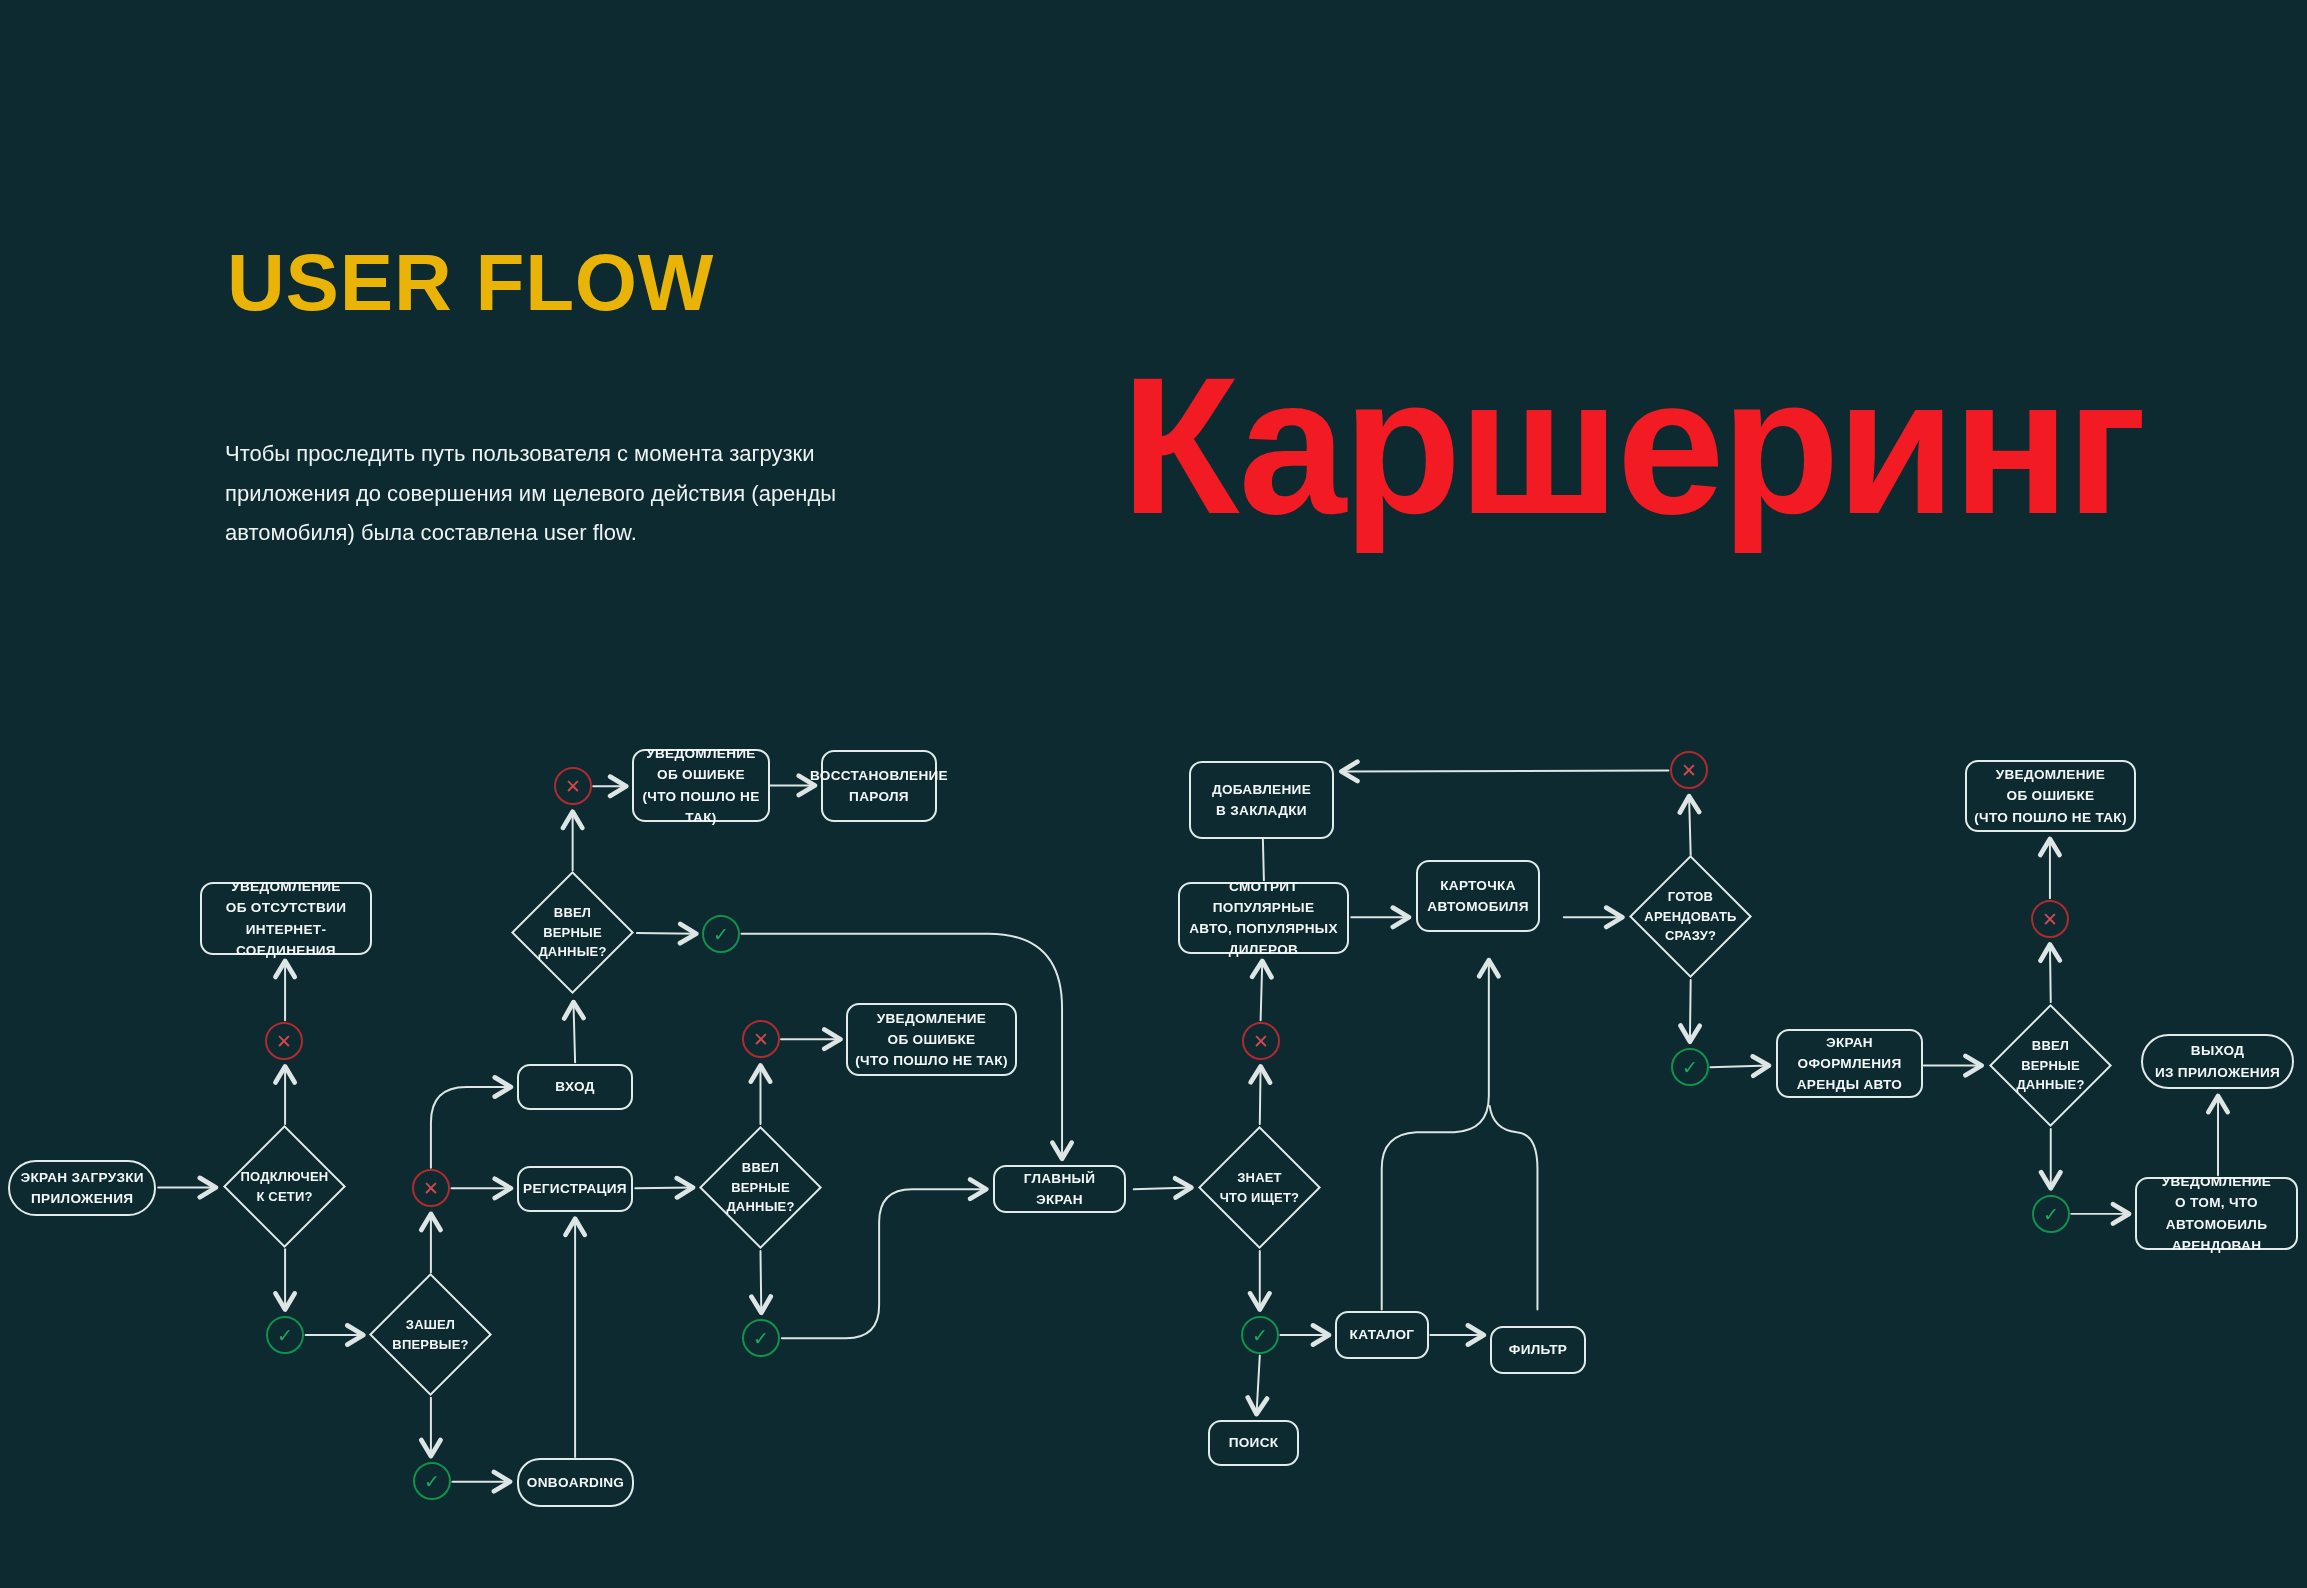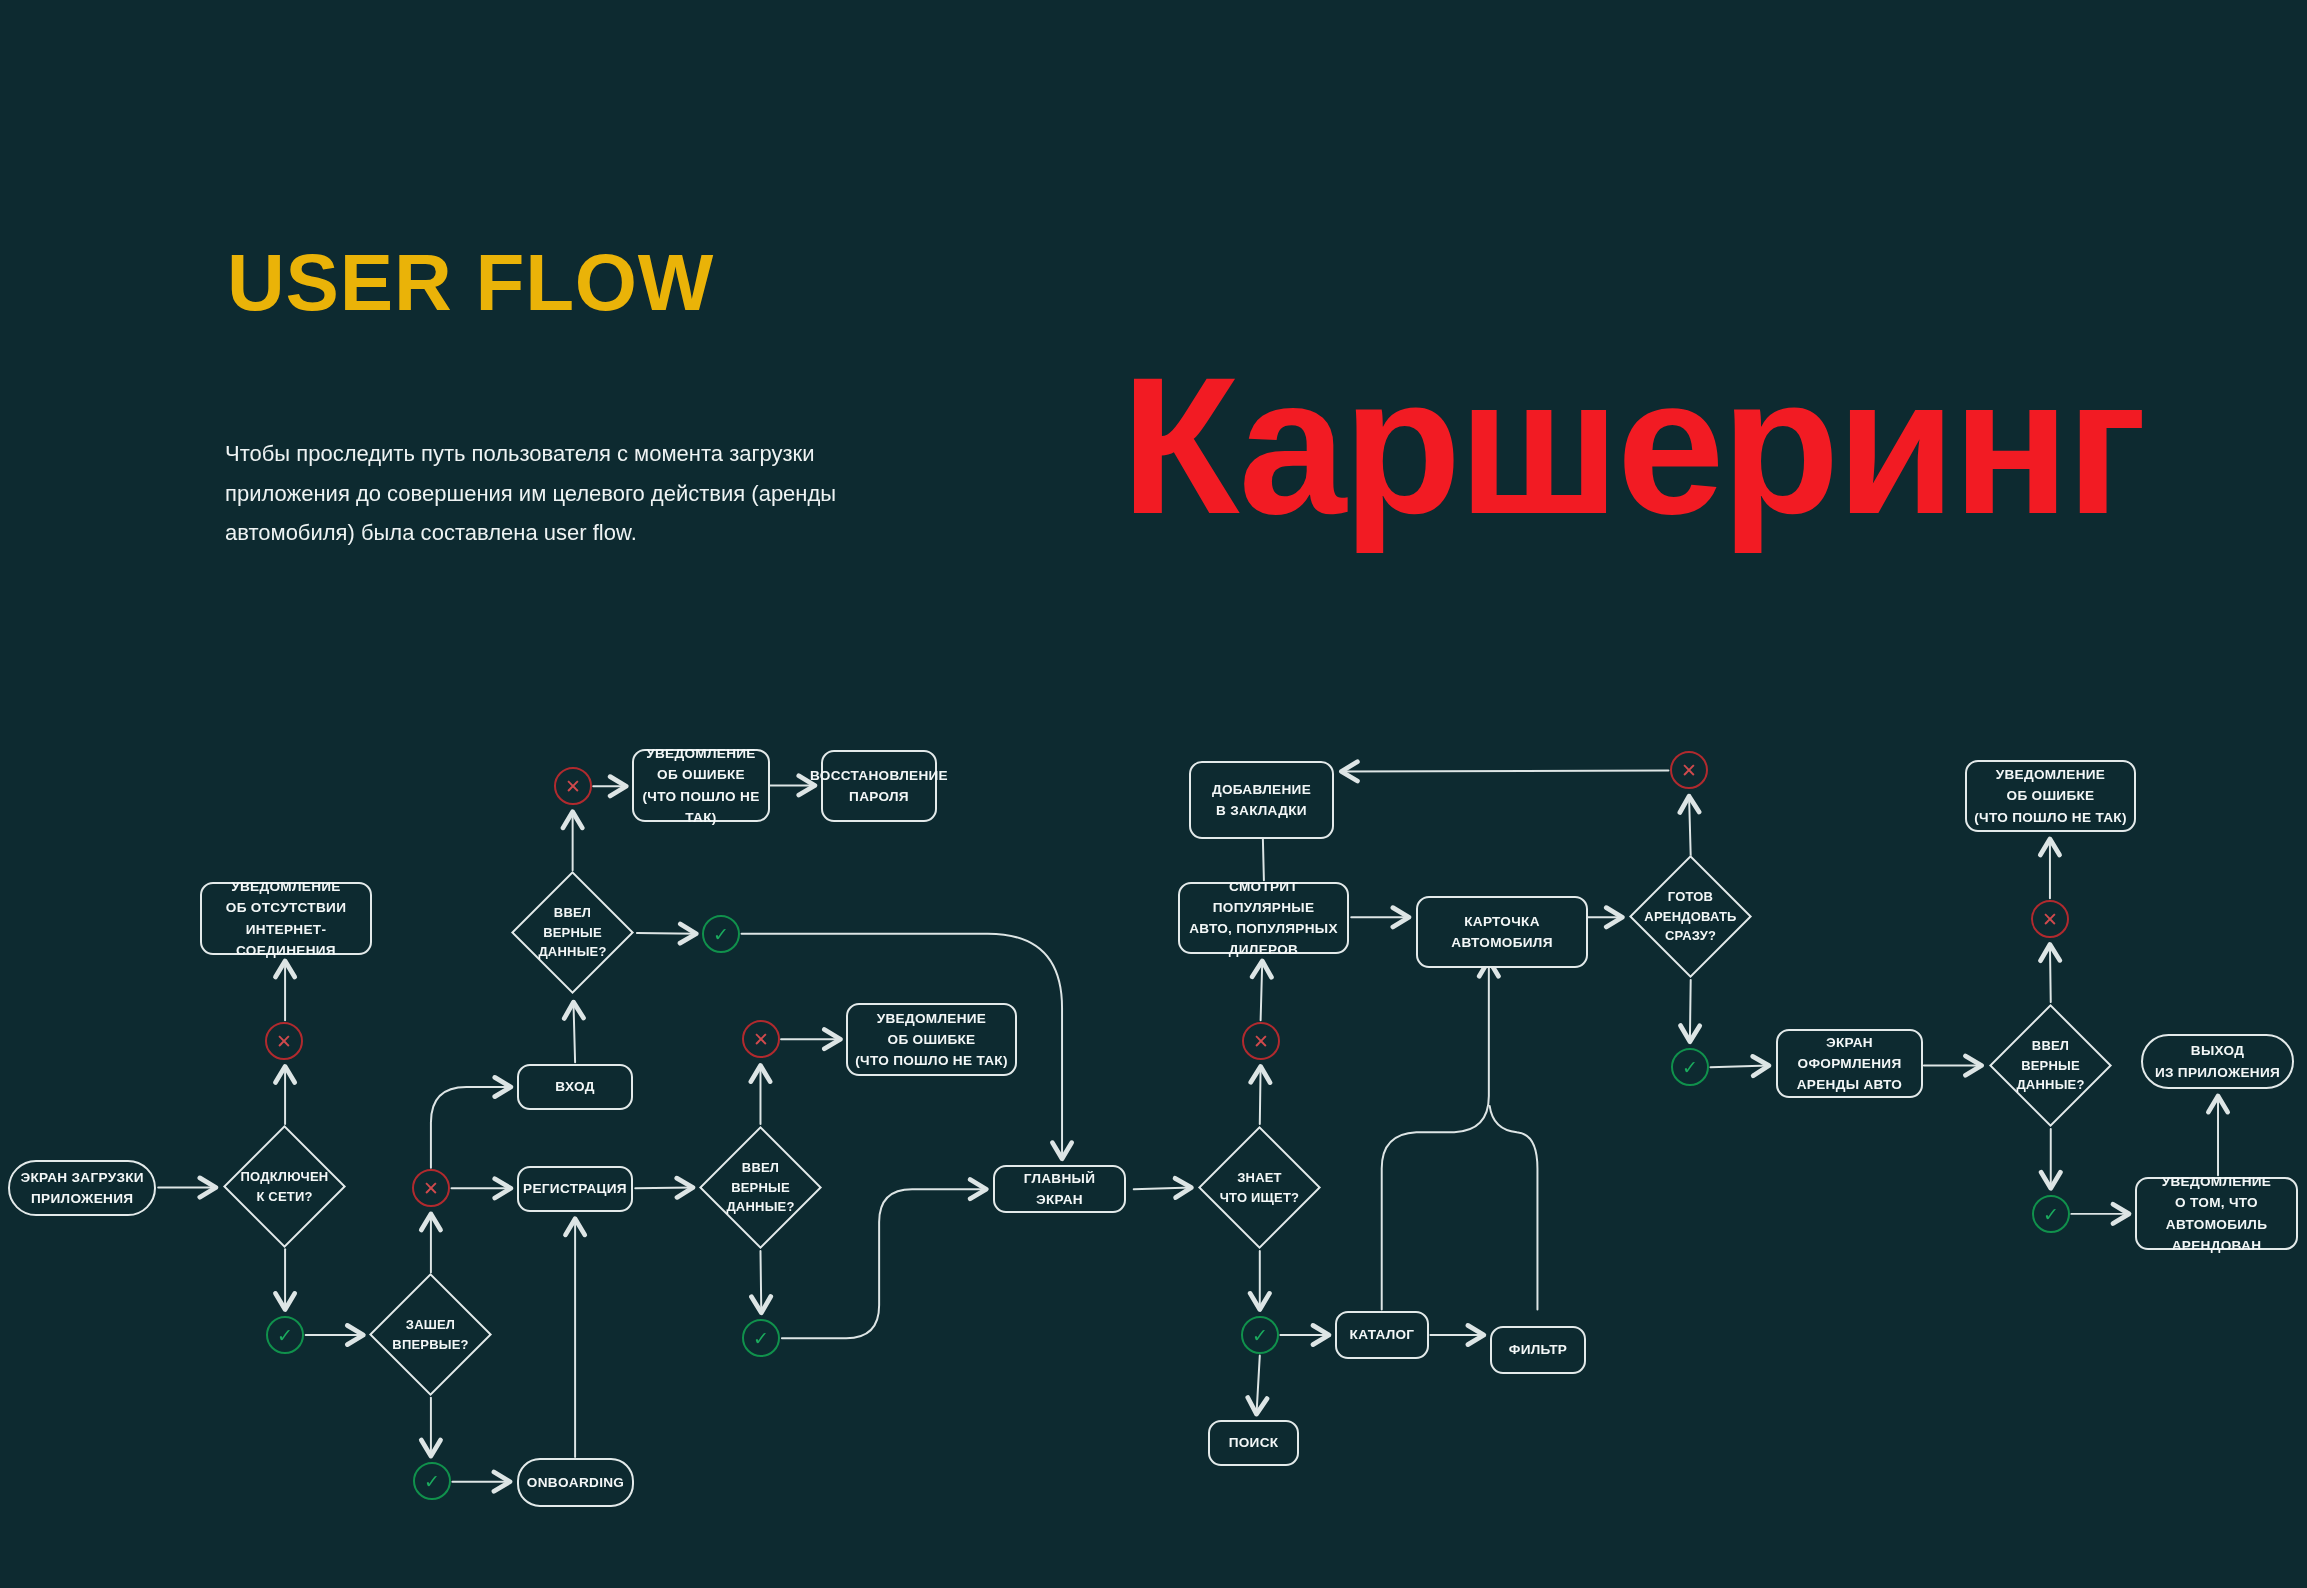--- a/index.html
+++ b/index.html
@@ -112,21 +112,21 @@
 ПАРОЛЯ</div>
   <div class="node" style="left:846px;top:1003px;width:171px;height:73px;">УВЕДОМЛЕНИЕ
 ОБ ОШИБКЕ
 (ЧТО ПОШЛО НЕ ТАК)</div>
   <div class="node" style="left:993px;top:1165px;width:133px;height:48px;">ГЛАВНЫЙ ЭКРАН</div>
   <div class="node" style="left:1178px;top:882px;width:171px;height:72px;">СМОТРИТ ПОПУЛЯРНЫЕ
 АВТО, ПОПУЛЯРНЫХ
 ДИЛЕРОВ</div>
   <div class="node" style="left:1189px;top:737px;width:145px;height:78px;margin-top:24px;">ДОБАВЛЕНИЕ
 В ЗАКЛАДКИ</div>
-  <div class="node" style="left:1416px;top:896px;width:172px;height:72px;">КАРТОЧКА
+  <div class="node" style="left:1416px;top:860px;width:124px;height:72px;">КАРТОЧКА
 АВТОМОБИЛЯ</div>
   <div class="node" style="left:1335px;top:1311px;width:94px;height:48px;">КАТАЛОГ</div>
   <div class="node" style="left:1490px;top:1326px;width:96px;height:48px;">ФИЛЬТР</div>
   <div class="node" style="left:1208px;top:1420px;width:91px;height:46px;">ПОИСК</div>
   <div class="node" style="left:1776px;top:1029px;width:147px;height:69px;">ЭКРАН ОФОРМЛЕНИЯ
 АРЕНДЫ АВТО</div>
   <div class="node" style="left:1965px;top:760px;width:171px;height:72px;">УВЕДОМЛЕНИЕ
 ОБ ОШИБКЕ
 (ЧТО ПОШЛО НЕ ТАК)</div>
   <div class="node" style="left:2135px;top:1177px;width:163px;height:73px;">УВЕДОМЛЕНИЕ

